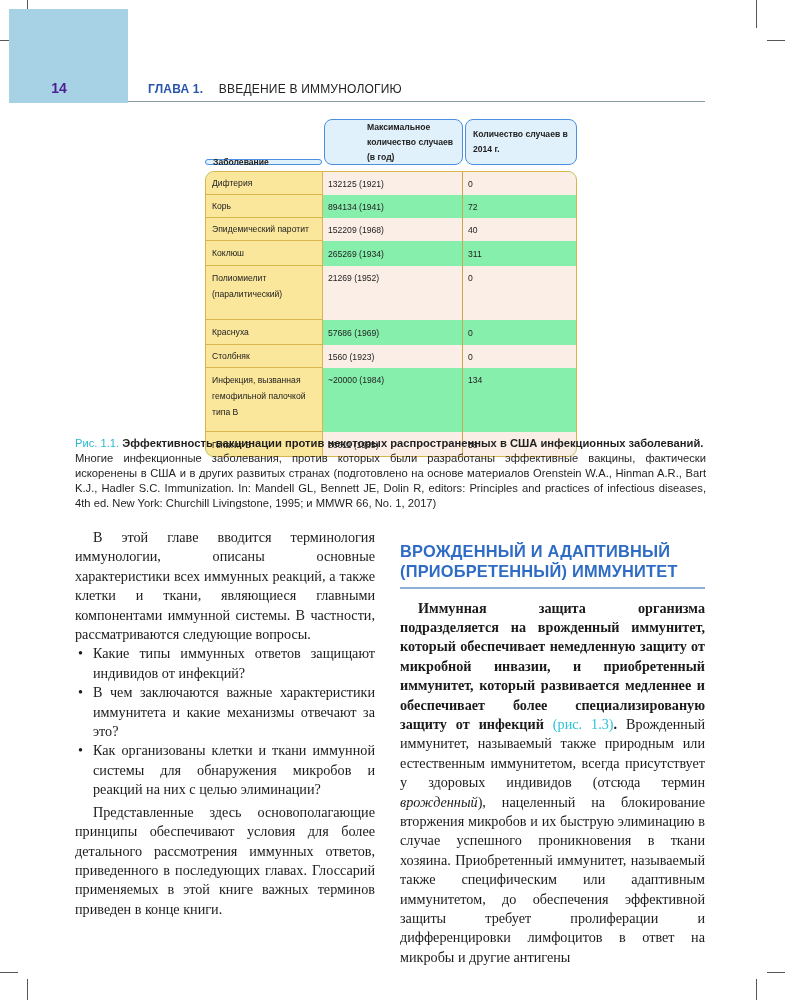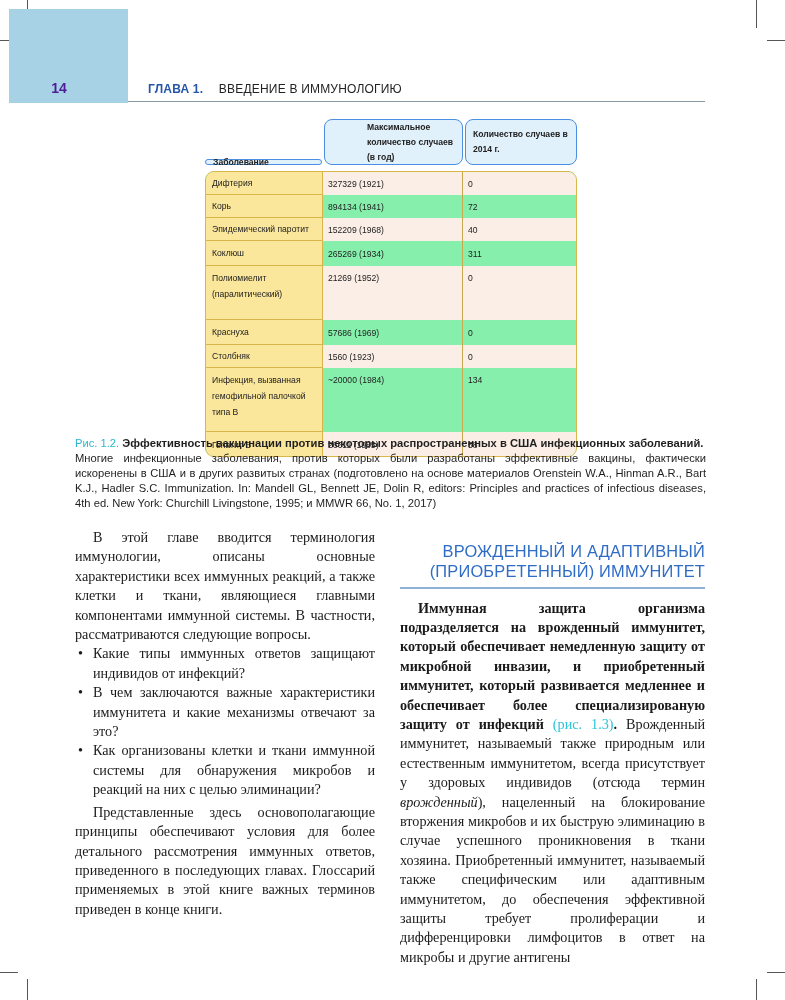--- a/index.html
+++ b/index.html
@@ -52,22 +52,22 @@
     .caption p { margin: 0; }
 
     
     .col { position: absolute; font-size: 14.2px; line-height: 19.4px; text-align: justify; color: #1a1a1a; }
     .col.left { left: 75px; top: 528px; width: 300px; }
     .col.right { left: 400px; top: 541px; width: 305px; }
     .indent { text-indent: 18px; }
     .bullets { list-style: none; }
     .bullets li { position: relative; padding-left: 18px; }
     .bullets li::before { content: "•"; position: absolute; left: 3px; top: 0; }
-    .section-heading { font-family: "Liberation Sans", sans-serif; font-weight: normal; font-size: 16.4px; line-height: 20px;
-      color: #2f6cc6; text-align: right; letter-spacing: 0.2px; }
+    .section-heading { font-family: "Liberation Sans", sans-serif; font-weight: bold; font-size: 16.4px; line-height: 20px;
+      color: #2f6cc6; text-align: left; letter-spacing: 0.2px; }
     .section-rule { height: 1.5px; background: #8db0d6; margin: 6px 0 10px 0; }
     .bold { font-weight: bold; }
     .link { color: #2bc3d6; }
     .it { font-style: italic; }
     .after-list { margin-top: 3px; }
   </style>
 </head>
 <body>
 
 <div class="crop v" style="left:27px; top:0;"></div>
@@ -89,21 +89,21 @@
 
 <div class="tbl">
   <div class="thead">
     <div class="th c1">Заболевание</div>
     <div class="th c2">Максимальное количество случаев (в год)</div>
     <div class="th c3">Количество случаев в 2014 г.</div>
   </div>
   <div class="tbody">
     <div class="trow odd r-std">
       <div class="td c1">Дифтерия</div>
-      <div class="td c2">327329 (1921)</div>
+      <div class="td c2">132125 (1921)</div>
       <div class="td c3">0</div>
     </div>
     <div class="trow r-std">
       <div class="td c1">Корь</div>
       <div class="td c2">894134 (1941)</div>
       <div class="td c3">72</div>
     </div>
     <div class="trow odd r-std">
       <div class="td c1">Эпидемический паротит</div>
       <div class="td c2">152209 (1968)</div>
@@ -137,21 +137,21 @@
     <div class="trow odd r-last">
       <div class="td c1">Гепатит В</div>
       <div class="td c2">26611 (1985)</div>
       <div class="td c3">58</div>
     </div>
   </div>
 </div>
 
 <div class="caption">
   <p>
-    <span class="fig">Рис. 1.2.</span>
+    <span class="fig">Рис. 1.1.</span>
     <span class="cap-title">Эффективность вакцинации против некоторых распространенных в США инфекционных заболеваний.</span>
   </p>
   <p>Многие инфекционные заболевания, против которых были разработаны эффективные вакцины, фактически искоренены в США и в других развитых странах (подготовлено на основе материалов Orenstein W.A., Hinman A.R., Bart K.J., Hadler S.C. Immunization. In: Mandell GL, Bennett JE, Dolin R, editors: Principles and practices of infectious diseases, 4th ed. New York: Churchill Livingstone, 1995; и MMWR 66, No. 1, 2017)</p>
 </div>
 
 <div class="col left">
   <p class="indent">В этой главе вводится терминология иммунологии, описаны основные характеристики всех иммунных реакций, а также клетки и ткани, являющиеся главными компонентами иммунной системы. В частности, рассматриваются следующие вопросы.</p>
   <ul class="bullets">
     <li>Какие типы иммунных ответов защищают индивидов от инфекций?</li>
     <li>В чем заключаются важные характеристики иммунитета и какие механизмы отвечают за это?</li>

